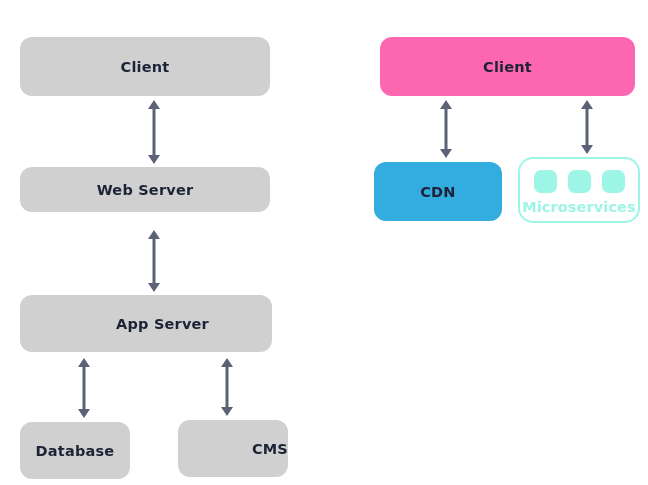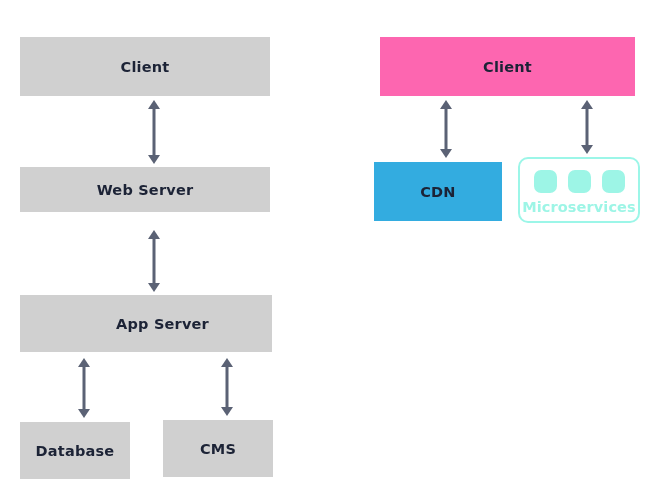--- a/index.html
+++ b/index.html
@@ -20,36 +20,36 @@
     top: 0;
     width: 648px;
     height: 485px;
   }
   .node {
     position: absolute;
     box-sizing: border-box;
     display: flex;
     align-items: center;
     justify-content: center;
-    border-radius: 0;
+    border-radius: 12px;
     font-weight: bold;
     font-size: 14.5px;
     letter-spacing: 0.2px;
     color: #1c2336;
     user-select: none;
   }
   .node-gray  { background: #d0d0d0; }
   .node-pink  { background: #fd66b0; }
   .node-blue  { background: #33ace0; }
 
   
   .node-group {
     background: #ffffff;
     border: 2px solid #9cf6e8;
-    border-radius: 10px;
+    border-radius: 15px;
     display: block;
     padding: 0;
   }
   .ms-chips {
     position: absolute;
     left: 0;
     right: 0;
     top: 11px;
     display: flex;
     justify-content: center;
@@ -117,21 +117,21 @@
     </div>
     <div class="node node-gray" style="left: 20px; top: 167px; width: 250px; height: 45px;">
       <span>Web Server</span>
     </div>
     <div class="node node-gray" style="left: 20px; top: 295px; width: 252px; height: 57px; padding-left: 33px;">
       <span>App Server</span>
     </div>
     <div class="node node-gray" style="left: 20px; top: 422px; width: 110px; height: 57px; justify-content: center;">
       <span>Database</span>
     </div>
-    <div class="node node-gray" style="left: 163px; top: 420px; width: 110px; height: 57px;">
+    <div class="node node-gray" style="left: 178px; top: 420px; width: 110px; height: 57px; justify-content: flex-end;">
       <span>CMS</span>
     </div>
     <div class="arrow" style="left: 437px; top: 100px; height: 58px;">
       <svg viewBox="0 0 18 58" xmlns="http://www.w3.org/2000/svg">
         <polygon points="9,0 3,9 15,9" fill="#5b6275"></polygon>
         <polygon points="9,58 3,49 15,49" fill="#5b6275"></polygon>
         <rect x="7.5" y="8" width="3" height="42" fill="#5b6275"></rect>
       </svg>
     </div>
     <div class="arrow" style="left: 578px; top: 100px; height: 54px;">

